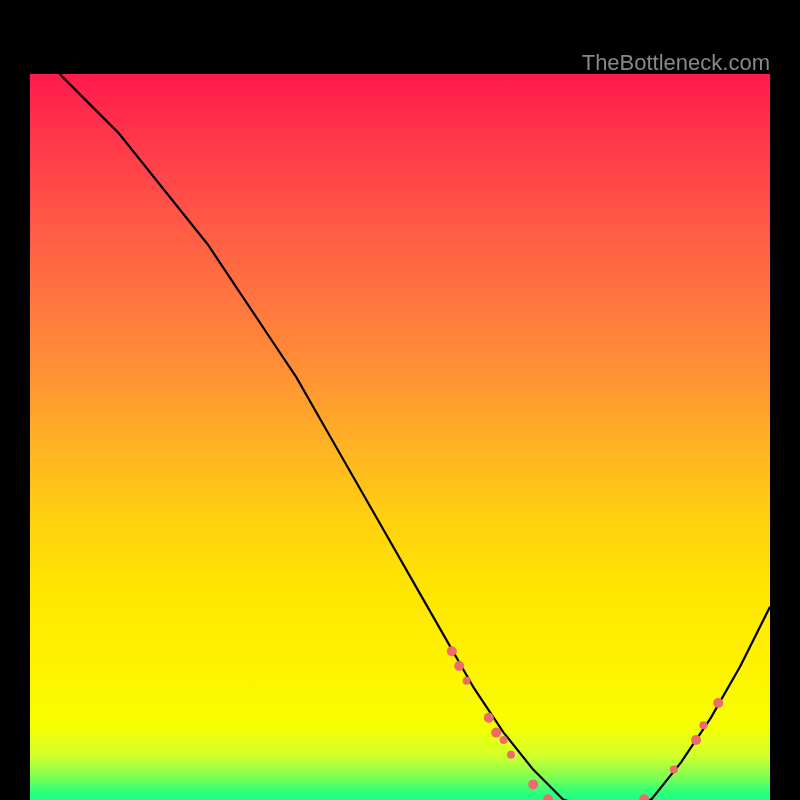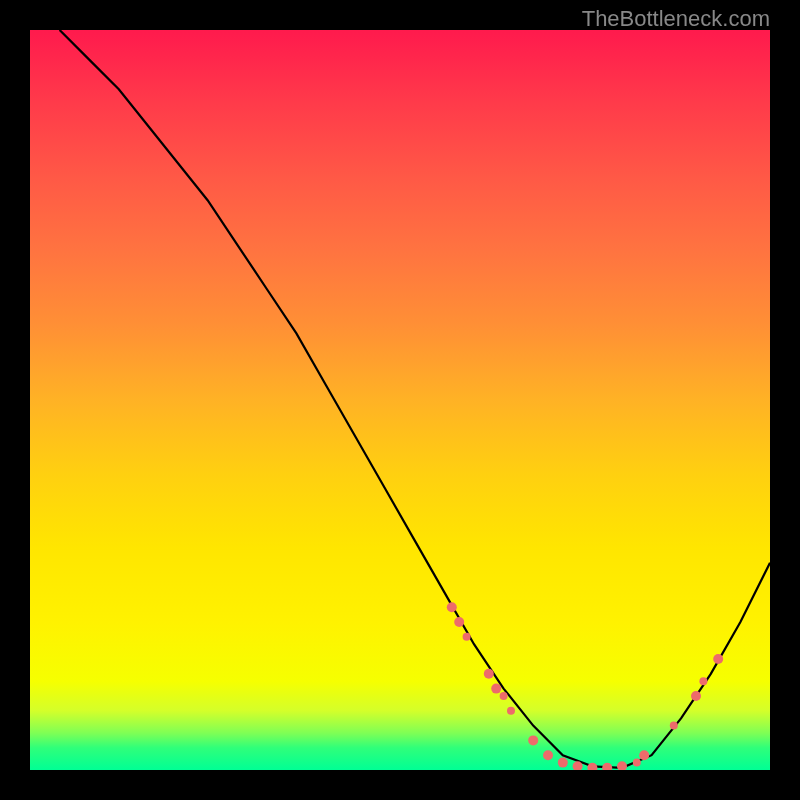--- a/index.html
+++ b/index.html
@@ -8,20 +8,21 @@
     width: 800px;
     height: 800px;
     background: #000;
     font-family: Arial, sans-serif;
   }
   .container {
     position: relative;
     width: 800px;
     height: 668px;
     background: #000;
+    margin-top: 44px;
   }
   .plot-area {
     position: absolute;
     left: 30px;
     top: 30px;
     width: 740px;
     height: 740px;
     background: linear-gradient(to bottom,
       #ff1a4d 0%,
       #ff3b4a 10%,

